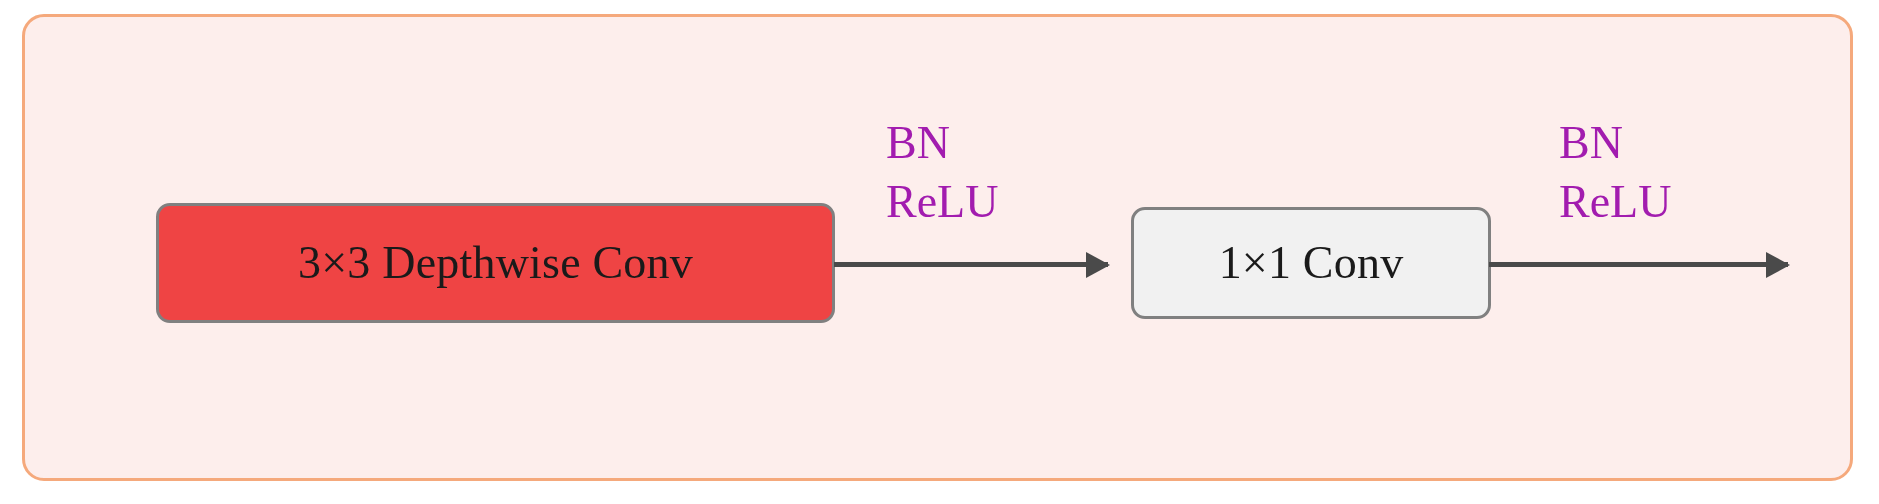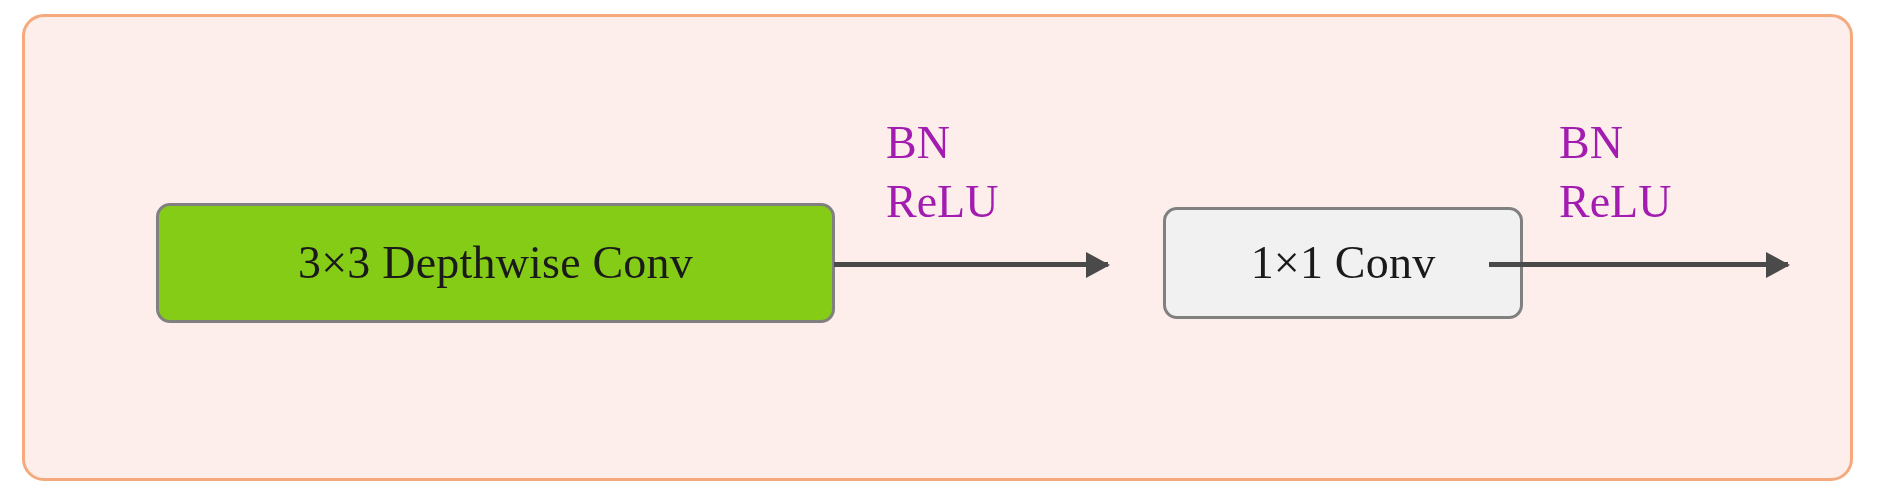--- a/index.html
+++ b/index.html
@@ -46,26 +46,26 @@
     color: #1a1a1a;
     letter-spacing: 0.2px;
     white-space: nowrap;
   }
 
   #box-depthwise {
     left: 131px;
     top: 186px;
     width: 679px;
     height: 120px;
-    background: #84cc16;
+    background: #ef4444;
     font-size: 46px;
   }
 
   #box-pointwise {
-    left: 1138px;
+    left: 1106px;
     top: 190px;
     width: 360px;
     height: 112px;
     background: #F1F1F1;
     font-size: 46px;
   }
 
   .box-label {
     display: inline-block;
     line-height: 1;

